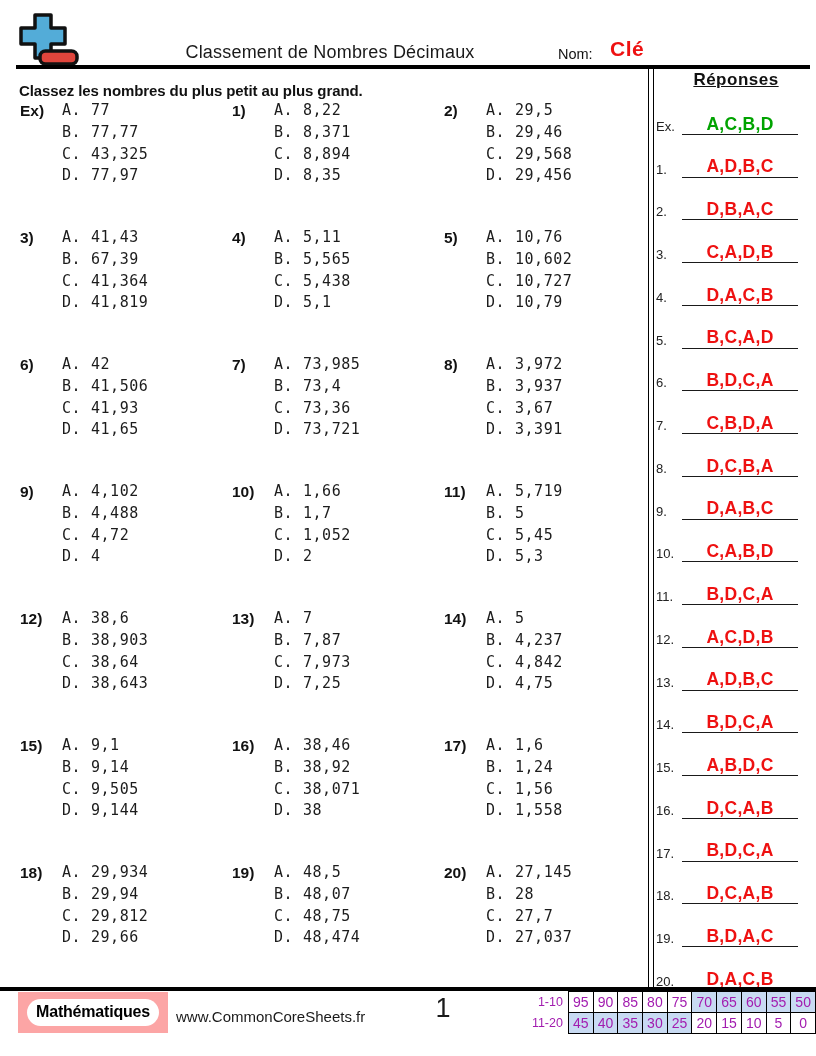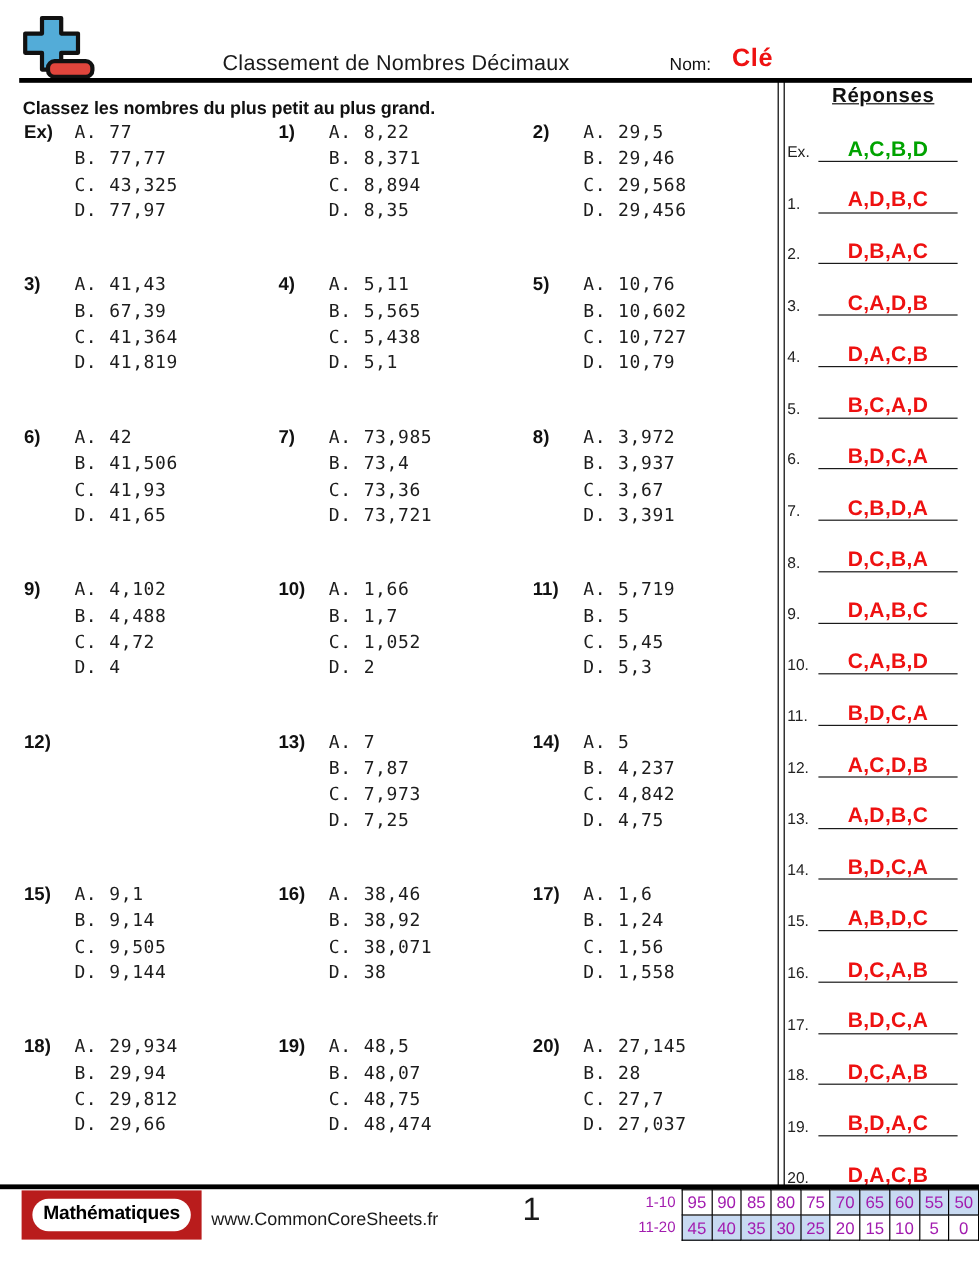--- a/index.html
+++ b/index.html
@@ -38,21 +38,21 @@
   .answers-title { height:22px; text-align:center; font-size:17px; font-weight:bold;
     text-decoration:underline; letter-spacing:0.5px; }
   .answer-row { height:42.75px; display:flex; align-items:flex-end; padding-right:18px; }
   .ans-label { flex:0 0 26px; font-size:13px; color:#222; padding-bottom:1px; }
   .ans-line { flex:1; border-bottom:1.8px solid #1a1a1a; text-align:center;
     font-weight:bold; font-size:17.5px; line-height:1.15; color:var(--ans-red,#ee1111);
     letter-spacing:0.3px; }
   .answer-row:first-child .ans-line { color:var(--ans-green,#00a300); }
   
   .footer-line { position:absolute; left:0; right:0; top:987px; height:3.5px; background:#000; }
-  .badge { position:absolute; left:18px; top:992px; width:150px; height:41px; background:#b91c1c;
+  .badge { position:absolute; left:18px; top:992px; width:150px; height:41px; background:#fca5a5;
     display:flex; align-items:center; justify-content:center; }
   .badge-pill { background:#fff; border-radius:17px; padding:4px 9px 5px;
     font-weight:bold; font-size:16px; color:#000; letter-spacing:-0.2px; }
   .website { position:absolute; left:176px; top:1008px; font-size:15px; color:#1a1a1a; }
   .page-num { position:absolute; left:403px; top:993px; width:80px; text-align:center;
     font-size:27px; color:#1a1a1a; }
   .score-table { position:absolute; left:528px; top:991px; border-collapse:collapse;
     font-size:14px; color:#a21caf; }
   .score-table td { border:1.6px solid #000; width:26px; height:21px; text-align:center;
     padding:0 1px; }
@@ -182,20 +182,26 @@
       <span class="pnum">11)</span>
       <div class="opts">
         <div class="opt"><span class="ok">A.</span><span class="ov">5,719</span></div>
         <div class="opt"><span class="ok">B.</span><span class="ov">5</span></div>
         <div class="opt"><span class="ok">C.</span><span class="ov">5,45</span></div>
         <div class="opt"><span class="ok">D.</span><span class="ov">5,3</span></div>
       </div>
     </div>
       <div class="problem">
       <span class="pnum">12)</span>
+      <div class="opts">
+        <div class="opt"><span class="ok">A.</span><span class="ov">38,6</span></div>
+        <div class="opt"><span class="ok">B.</span><span class="ov">38,903</span></div>
+        <div class="opt"><span class="ok">C.</span><span class="ov">38,64</span></div>
+        <div class="opt"><span class="ok">D.</span><span class="ov">38,643</span></div>
+      </div>
     </div>
       <div class="problem">
       <span class="pnum">13)</span>
       <div class="opts">
         <div class="opt"><span class="ok">A.</span><span class="ov">7</span></div>
         <div class="opt"><span class="ok">B.</span><span class="ov">7,87</span></div>
         <div class="opt"><span class="ok">C.</span><span class="ov">7,973</span></div>
         <div class="opt"><span class="ok">D.</span><span class="ov">7,25</span></div>
       </div>
     </div>

